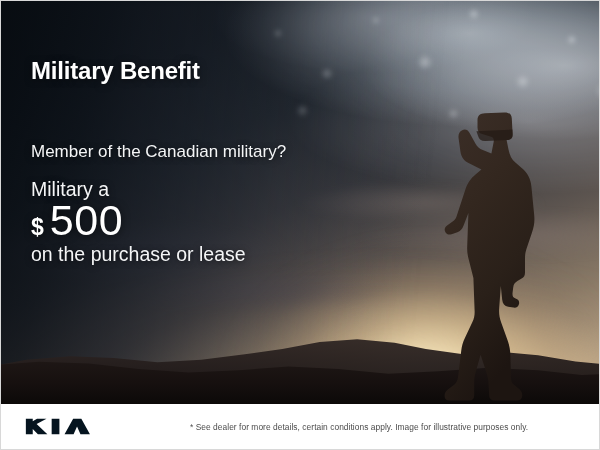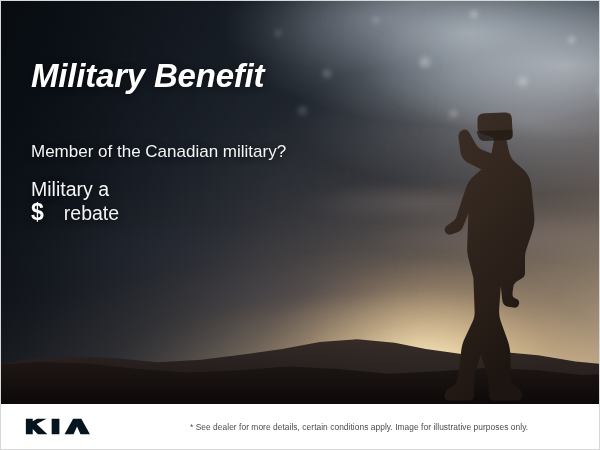--- a/index.html
+++ b/index.html
@@ -205,28 +205,27 @@
     position: absolute;
     left: 30px;
     top: 0;
     width: 400px;
   }
   .headline {
     position: absolute;
     left: 0;
     top: 57px;
     margin: 0;
-    font-size: 33px;
+    font-size: 24px;
     font-weight: 700;
     line-height: 1.08;
     letter-spacing: -0.2px;
     color: #ffffff;
     text-shadow: 0 1px 7px rgba(0,0,0,0.55);
     white-space: nowrap;
-    font-style: italic;
   }
   .question {
     position: absolute;
     left: 0;
     top: 140px;
     margin: 0;
     font-size: 17px;
     font-weight: 400;
     line-height: 1.25;
     color: #f4f5f6;
@@ -436,24 +435,25 @@
 
     <div class="copy">
       <h1 class="headline">Military Benefit</h1>
 
       <p class="question">Member of the Canadian military?</p>
 
       <p class="receive">Military a</p>
 
       <div class="offer">
         <span class="offer-currency">$</span>
-        <span class="offer-rebate">rebate</span>
+        <span class="offer-amount">500</span>
       </div>
 
       <p class="terms">
+        <span>on the purchase or lease</span>
       </p>
     </div>
   </div>
 
   <div class="footer">
     <div class="kia-logo">
       <svg viewBox="0 0 200 48" aria-hidden="true">
         <g fill="#05141f">
 
           <path d="M2 6 L2 42 L18 42 L18 30 L30 42 L52 42 L27 18 L50 6 L28 6 L18 12 L18 6 Z"></path>

